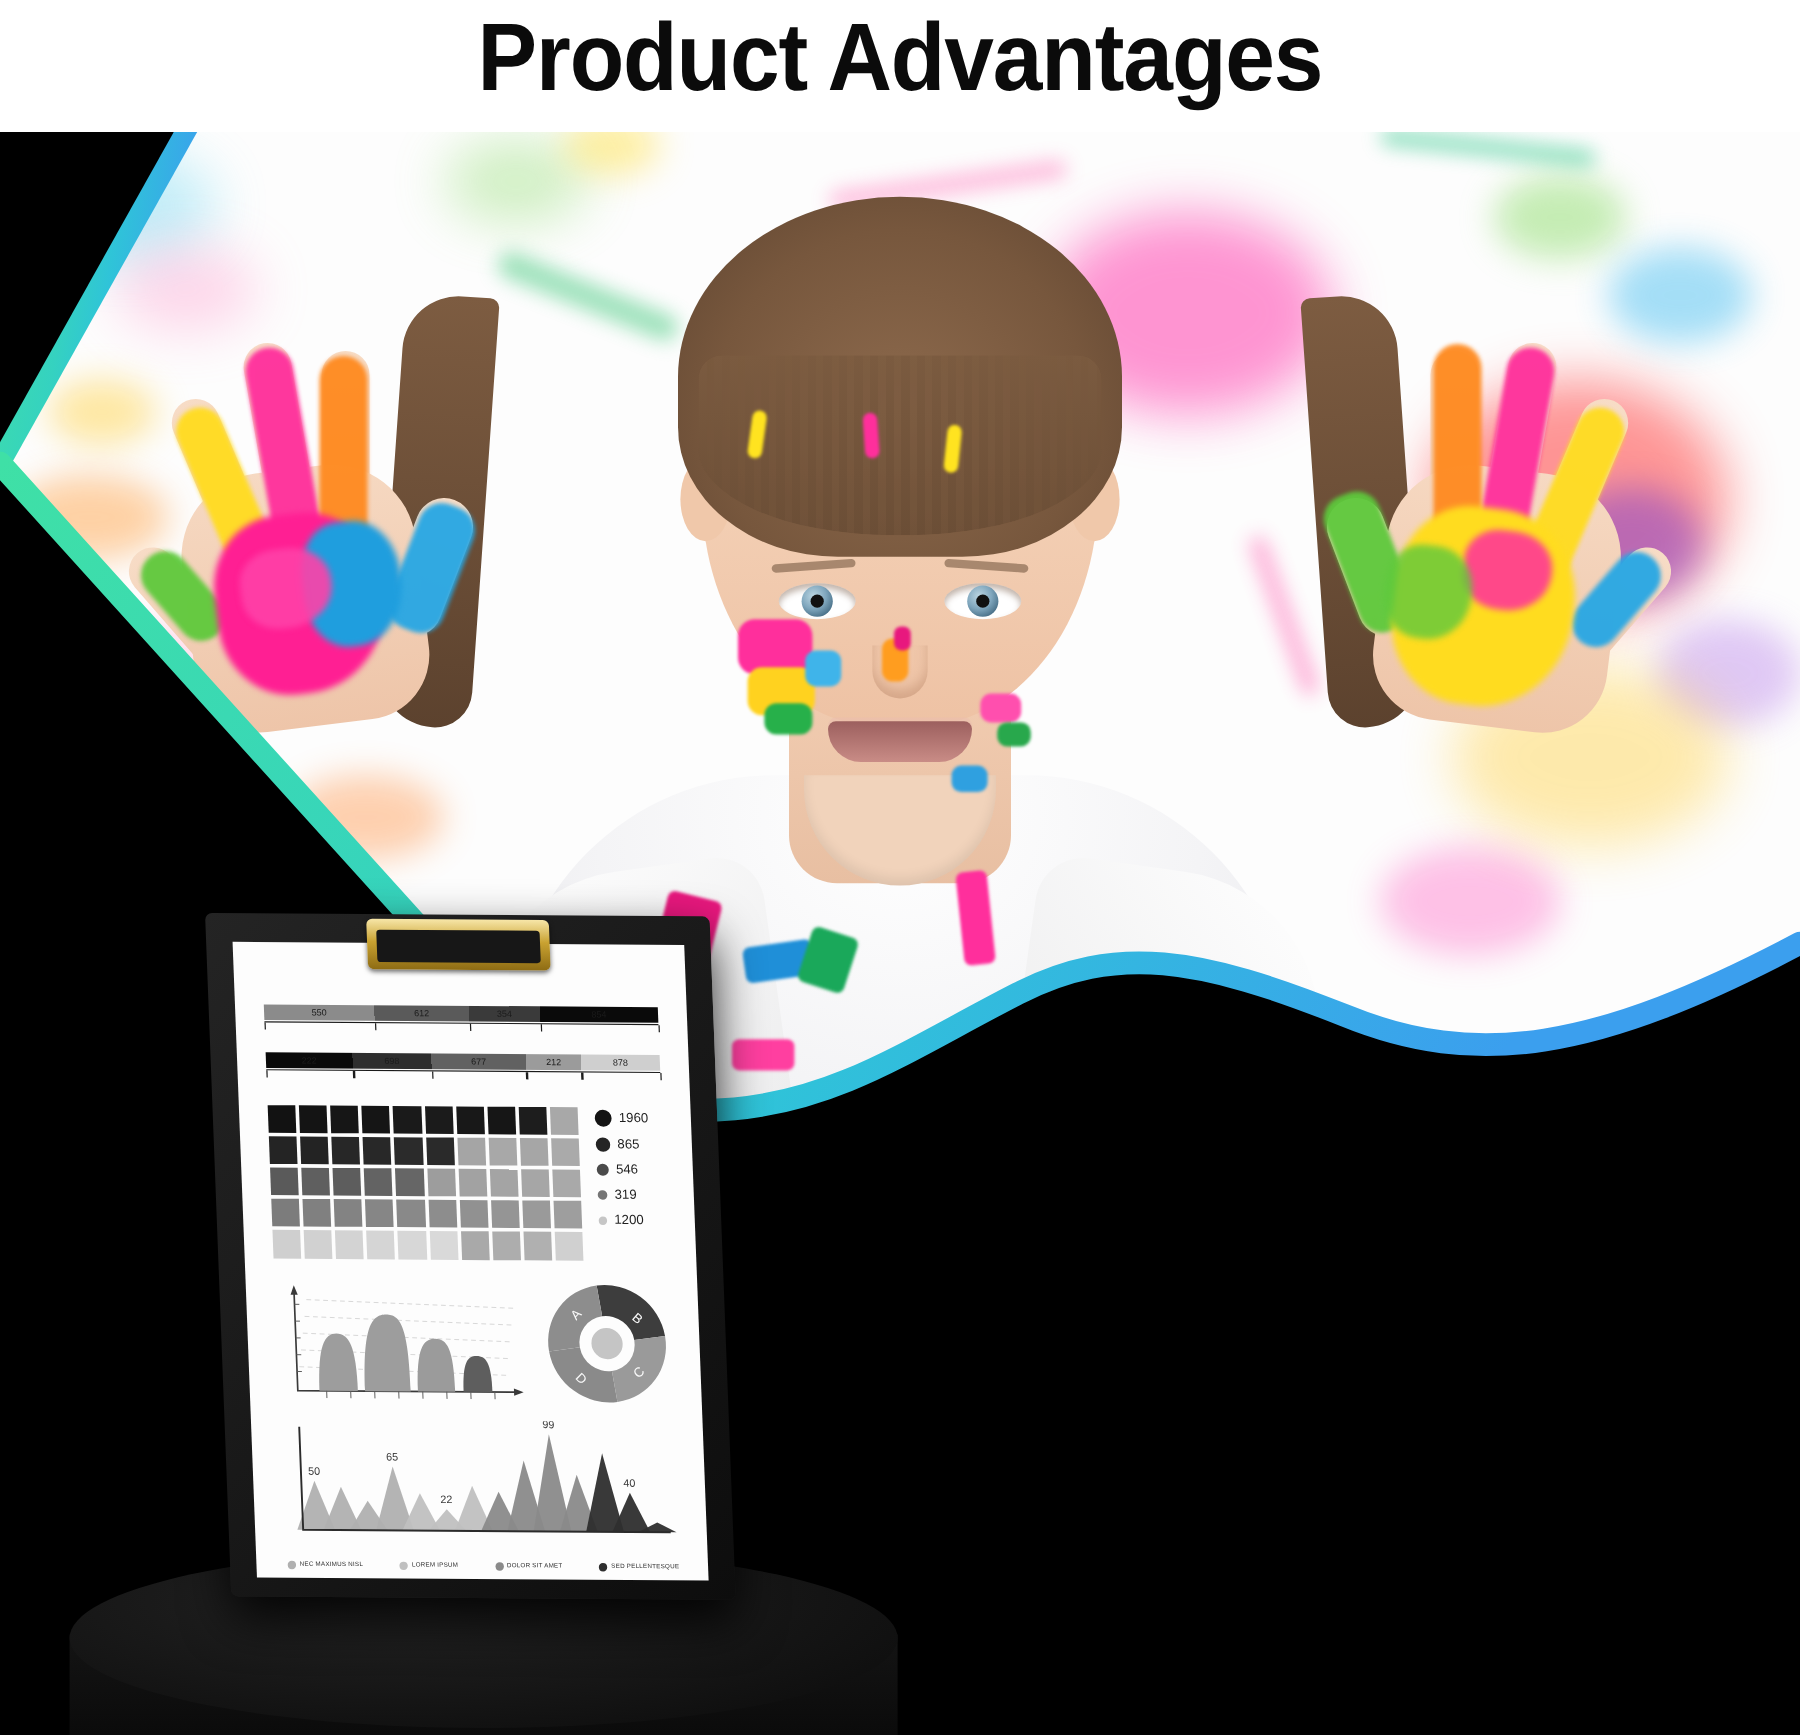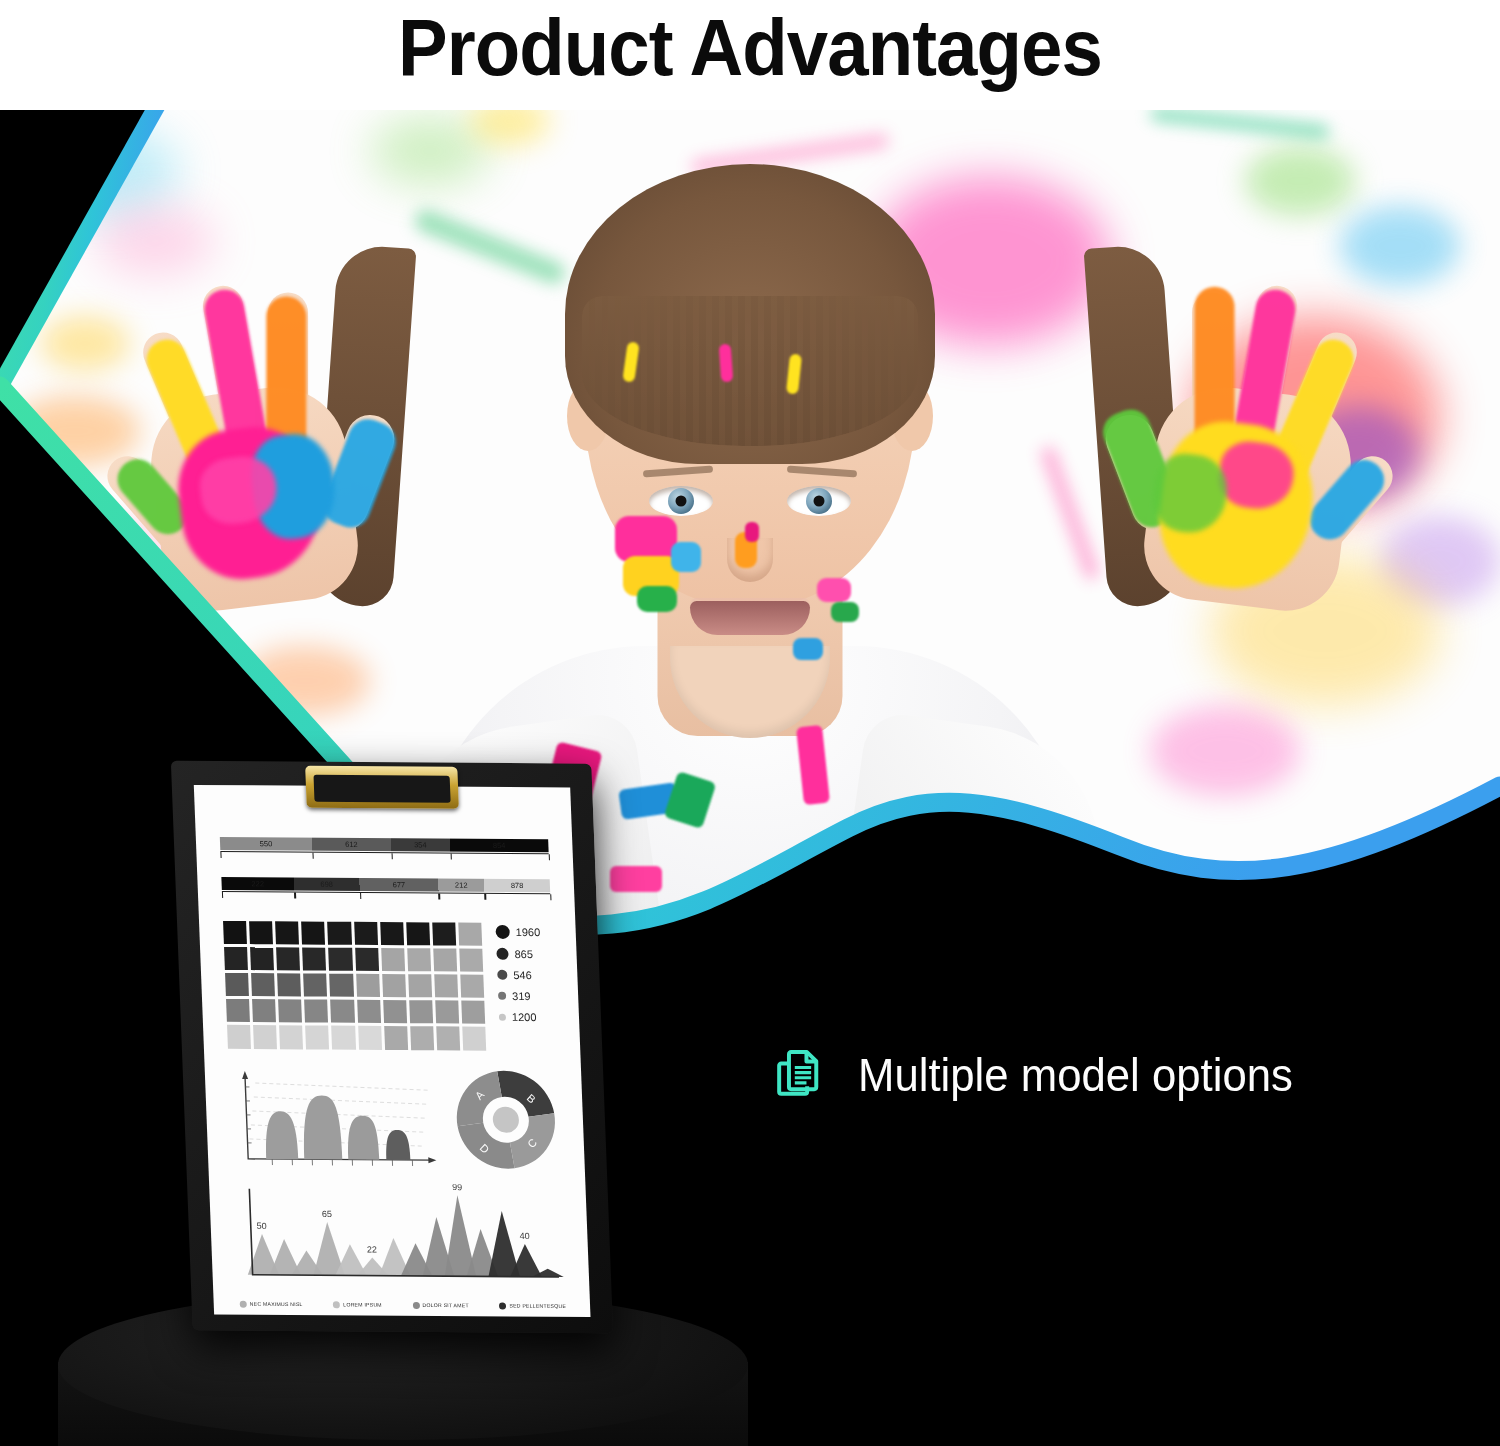--- a/index.html
+++ b/index.html
@@ -299,31 +299,20 @@
   <svg class="rim" viewBox="0 0 1500 880">
     <path d="M 168,0 L 0,300" stroke="url(#rimGrad)" stroke-width="17" fill="none"></path>
     <path d="M 0,300 L 470,820 C 470,820 520,846 612,838
              C 700,830 760,787 848,742 C 930,700 1000,712 1120,760
              C 1230,805 1330,790 1500,700" stroke="url(#rimGrad)" stroke-width="19" fill="none" stroke-linecap="round"></path>
   </svg>
 
   <div class="features">
 
 
-    <div class="feature">
-      <span class="feat-ico">
-        <svg width="56" height="56" viewBox="0 0 24 24" fill="none" stroke="#3FE6C4" stroke-width="1.7">
-          <path d="M7.5 7.5H4.4a.9.9 0 0 0-.9.9v11.2a.9.9 0 0 0 .9.9h10.2a.9.9 0 0 0 .9-.9v-2.4" stroke-linejoin="round"></path>
-          <path d="M8.6 2.6h6.8l4.0 3.9v11.1a.9.9 0 0 1-.9.9H8.6a.9.9 0 0 1-.9-.9V3.5a.9.9 0 0 1 .9-.9z" stroke-linejoin="round"></path>
-          <path d="M15.2 2.7v3.9h4.1" stroke-linejoin="round"></path>
-          <path d="M10.2 9.2h7M10.2 11.4h7M10.2 13.6h7M10.2 15.8h5" stroke-width="1.35"></path>
-        </svg>
-      </span>
-      <span class="feat-label">Multiple model options</span>
-    </div>
 
 
   </div>
 
   <div class="pedestal">
     <div class="ped-side"></div>
     <div class="ped-top"></div>
   </div>
 
   <div class="clipboard">

